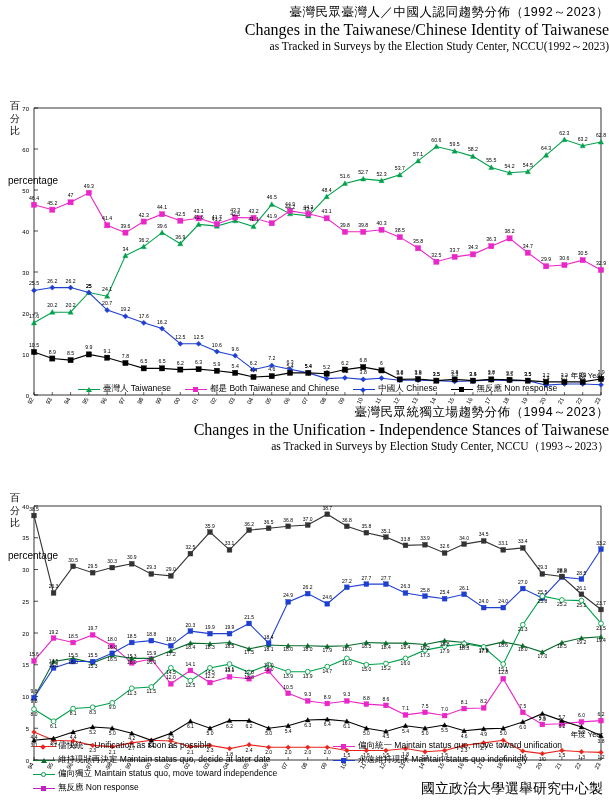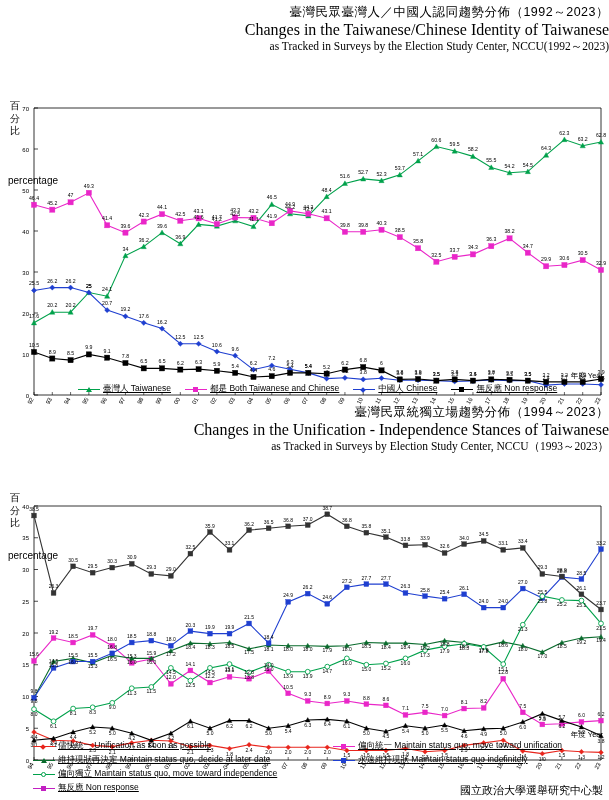--- a/index.html
+++ b/index.html
@@ -31,26 +31,26 @@
     width:14px;
   }
   .axis-label-x {
     position:absolute;
     font-size:7.5px;
   }
   .legend {
     position:absolute;
     font-size:8.5px;
   }
-  .legend-row { display:flex; align-items:center; gap:3px; margin-bottom:2px;text-decoration:underline; }
+  .legend-row { display:flex; align-items:center; gap:3px; margin-bottom:2px; }
   .legend-line { width:22px; height:0; border-top:1px solid #000; position:relative; }
   .legend-mk { position:absolute; left:8px; top:-3px; width:6px; height:6px; }
   .legend-txt { white-space:nowrap; }
   .credit {
-    position:absolute; right:6px; bottom:2px; font-size:11px;text-align:center;
+    position:absolute; right:6px; bottom:2px; font-size:14px;text-align:center;
   }
   .tick-lbl { font-size:6px; font-family:"Liberation Sans", sans-serif; }
   .dlabel { font-size:5.2px; font-family:"Liberation Sans", sans-serif; }
   .dlabel2 { font-size:5px; font-family:"Liberation Sans", sans-serif; }
 </style>
 </head>
 <body>
 
 <div class="chart-block" id="chart1">
   <div class="title-area">

